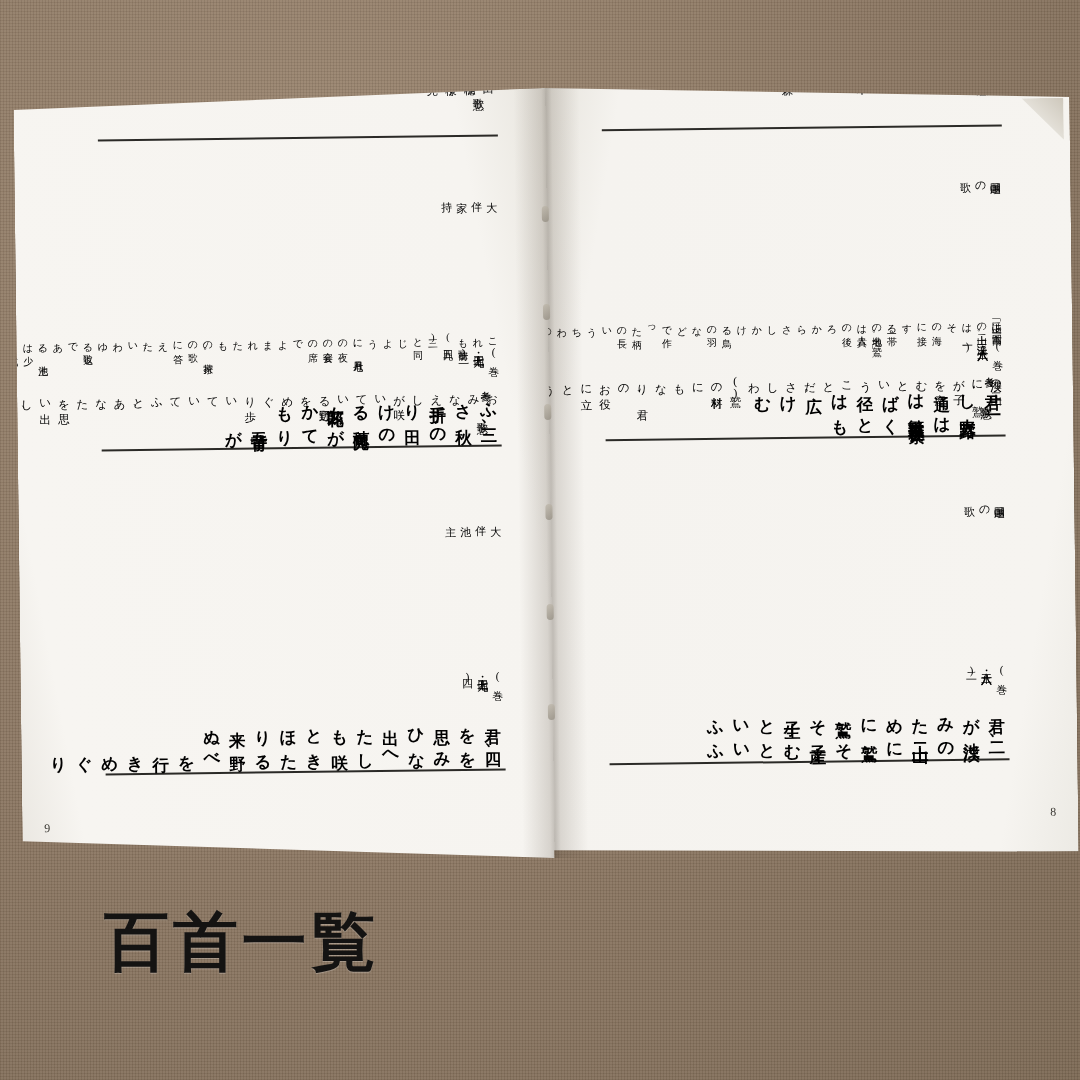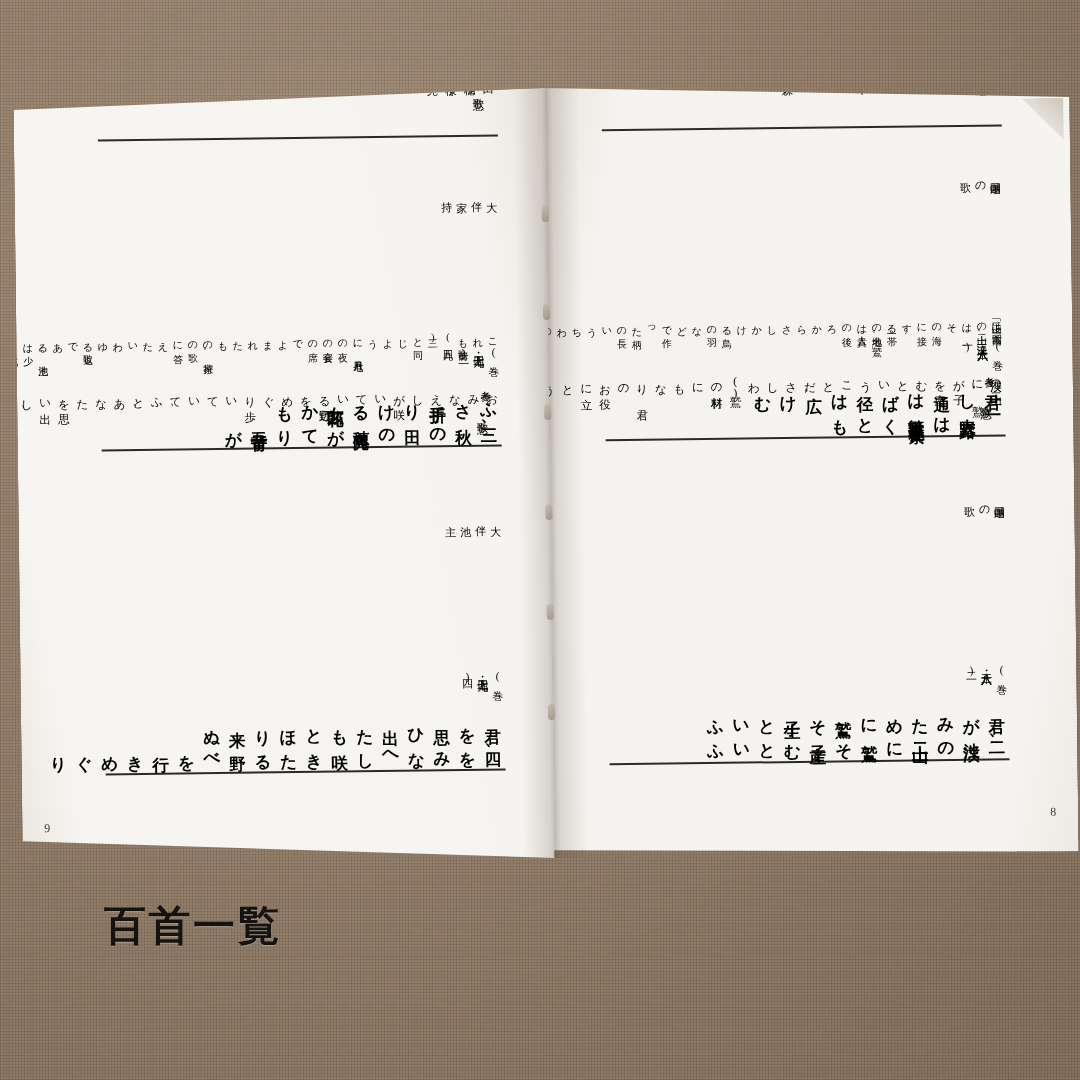--- a/index.html
+++ b/index.html
@@ -123,21 +123,21 @@
   }
   .vcol.sm { font-size: 11.5px; line-height: 1.62; }
   .vcol.xs { font-size: 10px;  line-height: 1.5; }
 
   
   #caption {
     position: absolute;
     left: 104px;
     top: 898px;
     font-family: "DejaVu Serif", "Liberation Serif", serif;
-    font-size: 42px;
+    font-size: 65px;
     font-weight: 700;
     color: #141312;
     letter-spacing: 0.06em;
     text-shadow: 0 1px 1px rgba(255,255,255,0.25);
   }
 </style>
 </head>
 <body>
 
 <div id="scene">

